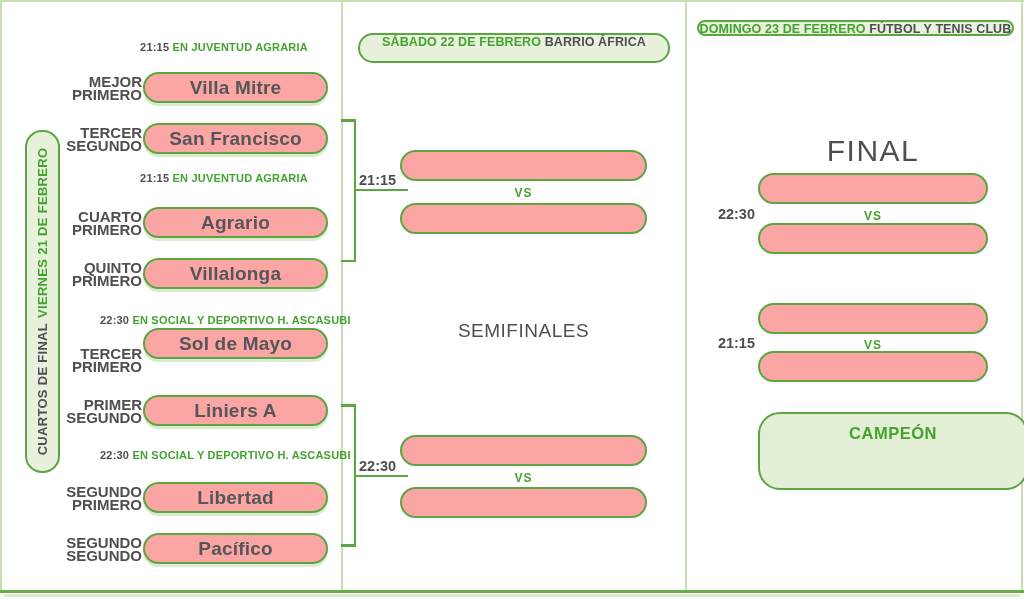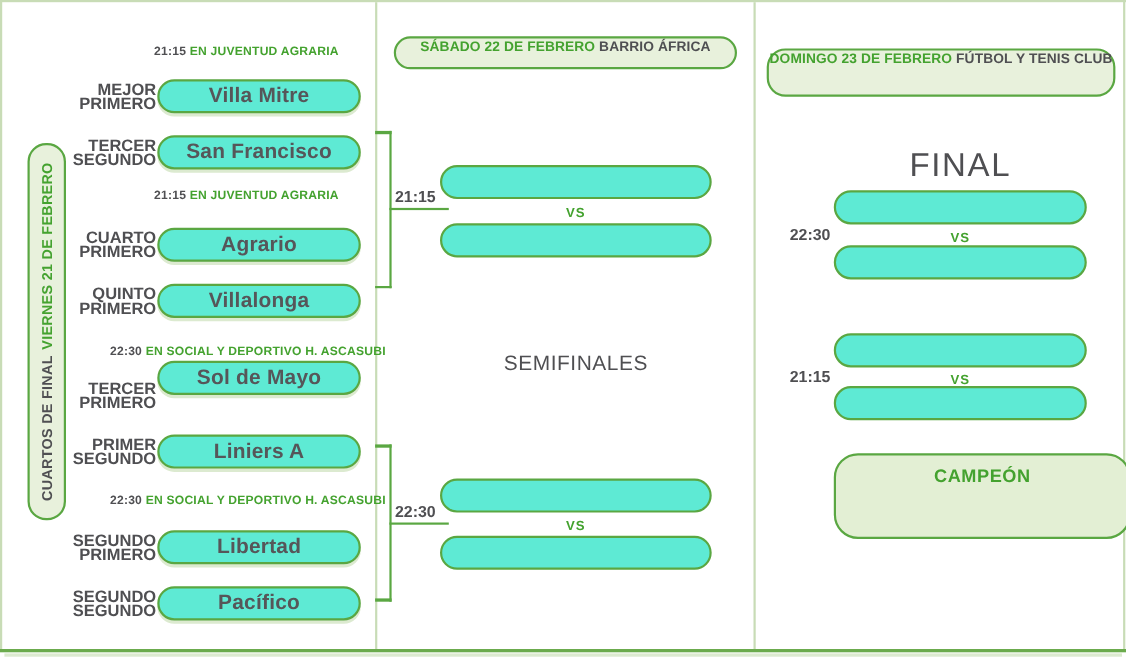--- a/index.html
+++ b/index.html
@@ -13,21 +13,21 @@
   html,body{margin:0;padding:0;background:#fff;}
   .stage{
     position:relative;width:1024px;height:604px;background:#ffffff;
     font-family:"Liberation Sans",sans-serif;overflow:hidden;
   }
   .edge{position:absolute;background:var(--divider);}
   .bottom-line{position:absolute;background:#6bab4d;}
   .bottom-glow{position:absolute;background:var(--shadow);}
   .divider{position:absolute;width:2px;background:var(--divider);}
   .box{
-    position:absolute;box-sizing:border-box;height:31px;background:#5eead4;
+    position:absolute;box-sizing:border-box;height:31px;background:#fca5a5;
     border:2.5px solid var(--green);border-radius:16px;
     display:flex;align-items:center;justify-content:center;
   }
   .team-box{
     left:143px;width:185px;box-shadow:0 3px 0 var(--shadow);
     font-size:19px;font-weight:bold;color:#565659;letter-spacing:0.2px;
   }
   .slot-box-mid{left:400px;width:247px;}
   .slot-box-right{left:758px;width:230px;}
   .seed{
@@ -185,21 +185,21 @@
   <div class="box slot-box-mid" style="top:150px"></div>
   <div class="vs" style="left:400px;top:186px;width:247px">VS</div>
   <div class="box slot-box-mid" style="top:203px"></div>
 
   <div class="section-title" style="left:400px;top:320px;width:247px;font-size:19px;letter-spacing:0.5px">SEMIFINALES</div>
 
   <div class="box slot-box-mid" style="top:435px"></div>
   <div class="vs" style="left:400px;top:471px;width:247px">VS</div>
   <div class="box slot-box-mid" style="top:487px"></div>
 
-  <div class="pill" style="left:697px;top:44px;width:317px;height:44px"><span class="g">DOMINGO 23 DE FEBRERO</span>&nbsp;<span class="d">FÚTBOL Y TENIS CLUB</span></div>
+  <div class="pill" style="left:697px;top:20px;width:317px;height:16px"><span class="g">DOMINGO 23 DE FEBRERO</span>&nbsp;<span class="d">FÚTBOL Y TENIS CLUB</span></div>
 
   <div class="section-title" style="left:758px;top:134px;width:230px;font-size:30px;letter-spacing:1.5px">FINAL</div>
 
   <div class="box slot-box-right" style="top:173px"></div>
   <div class="time-label time-right" style="left:698px;top:206px;width:57px">22:30</div>
   <div class="vs" style="left:758px;top:209px;width:230px">VS</div>
   <div class="box slot-box-right" style="top:223px"></div>
 
 
   <div class="box slot-box-right" style="top:303px"></div>

